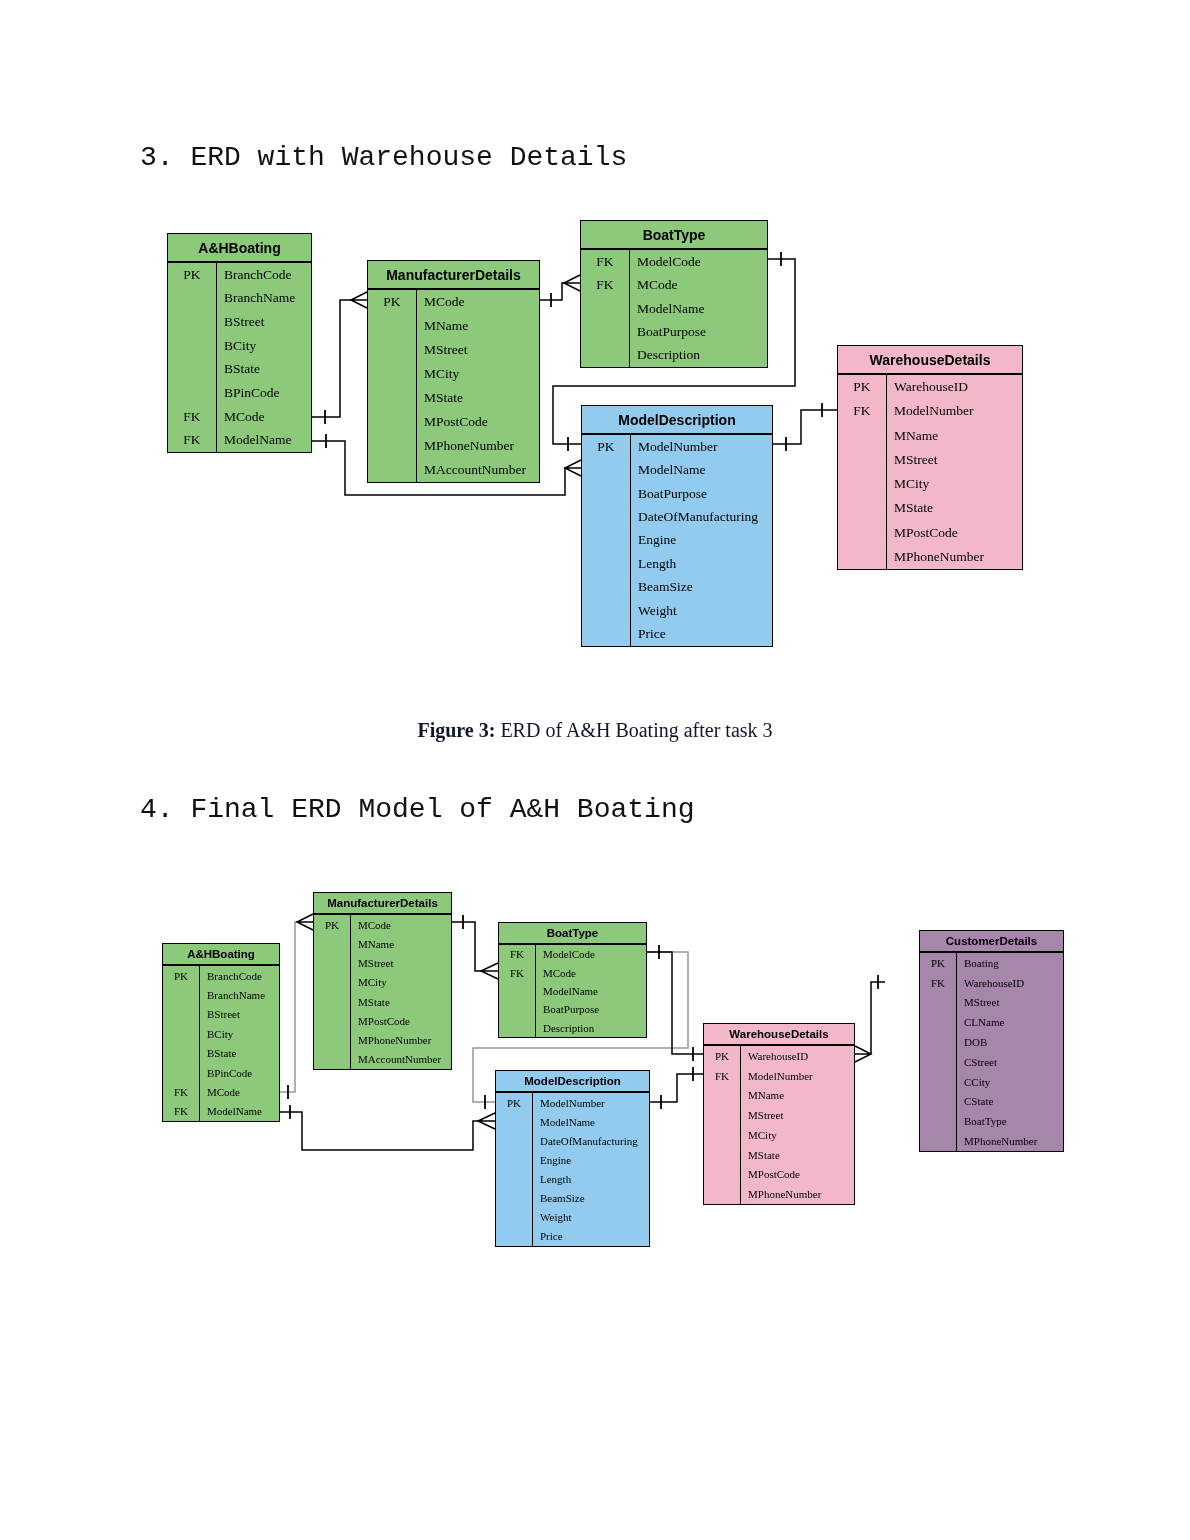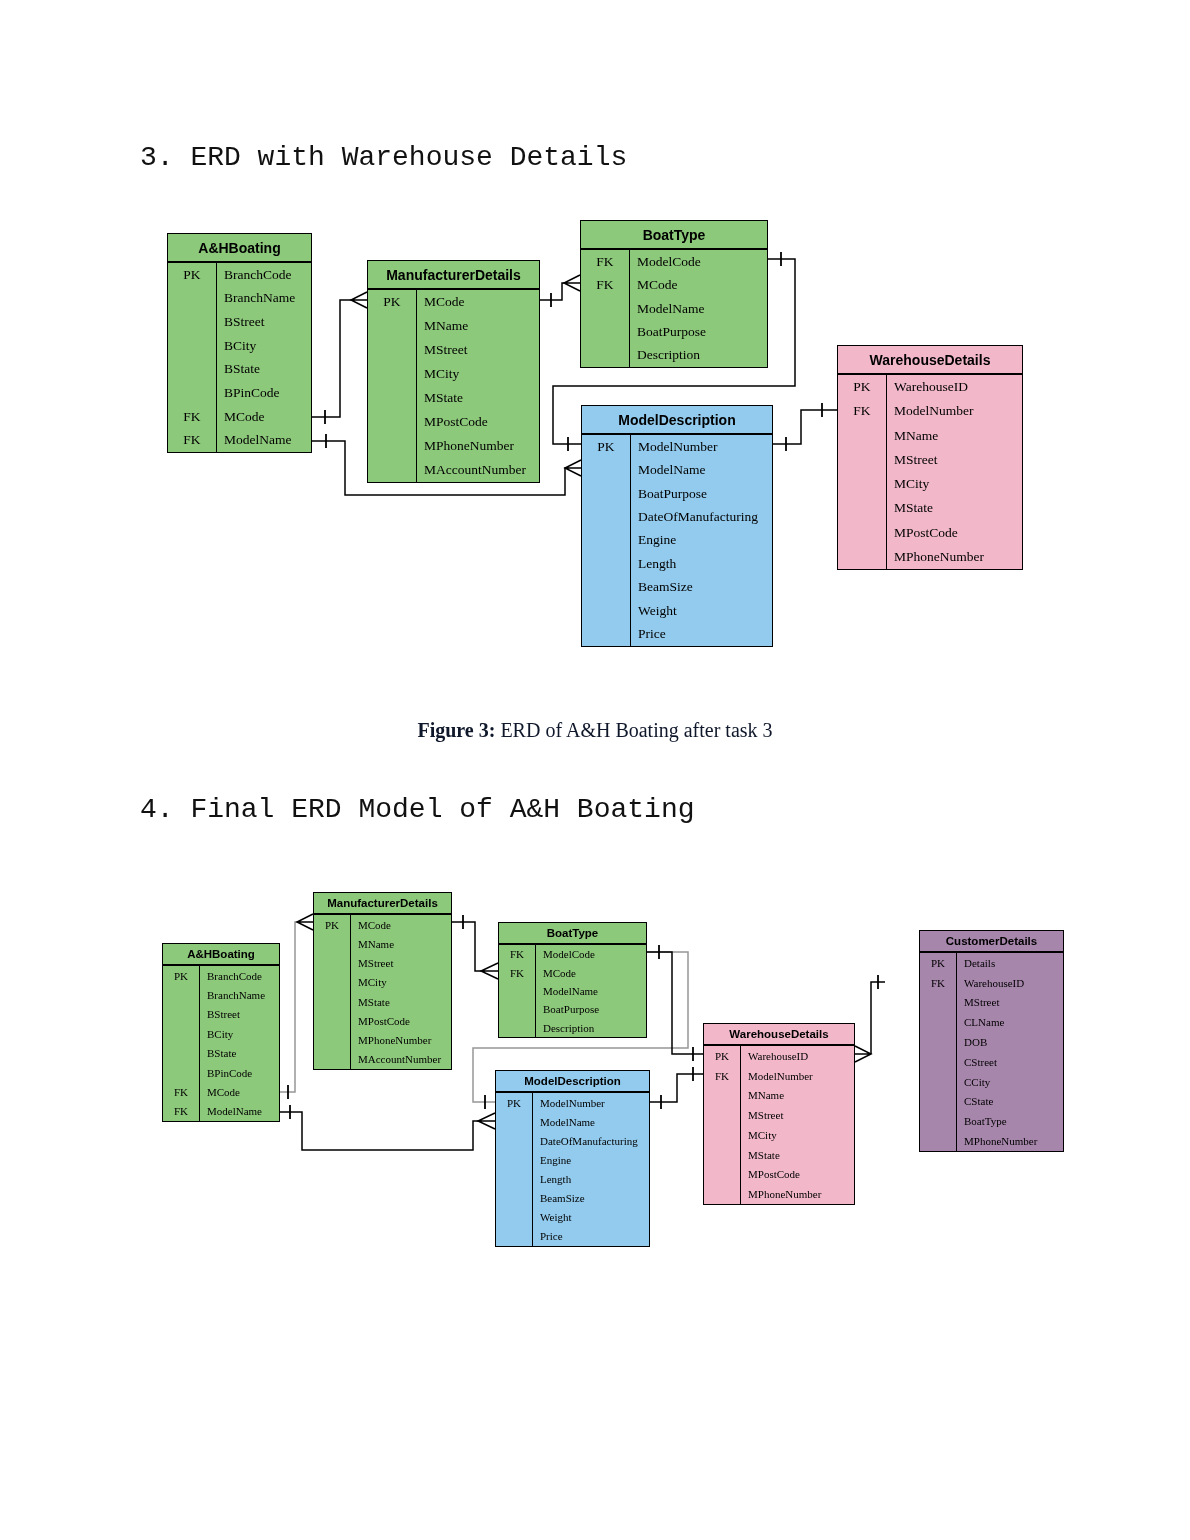--- a/index.html
+++ b/index.html
@@ -470,21 +470,21 @@
           <span class="ekey"></span>
           <span class="efield">MPhoneNumber</span>
         </div>
       </div>
     </div>
   <div class="entity d2" style="left: 885px; top: 930px; width: 145px; height: 222px; background: rgb(167, 134, 172); margin-left: 34px;">
       <div class="etitle">CustomerDetails</div>
       <div class="ebody">
         <div class="erow">
           <span class="ekey">PK</span>
-          <span class="efield">Details</span>
+          <span class="efield">Boating</span>
         </div>
         <div class="erow">
           <span class="ekey">FK</span>
           <span class="efield">WarehouseID</span>
         </div>
         <div class="erow">
           <span class="ekey"></span>
           <span class="efield">MStreet</span>
         </div>
         <div class="erow">

